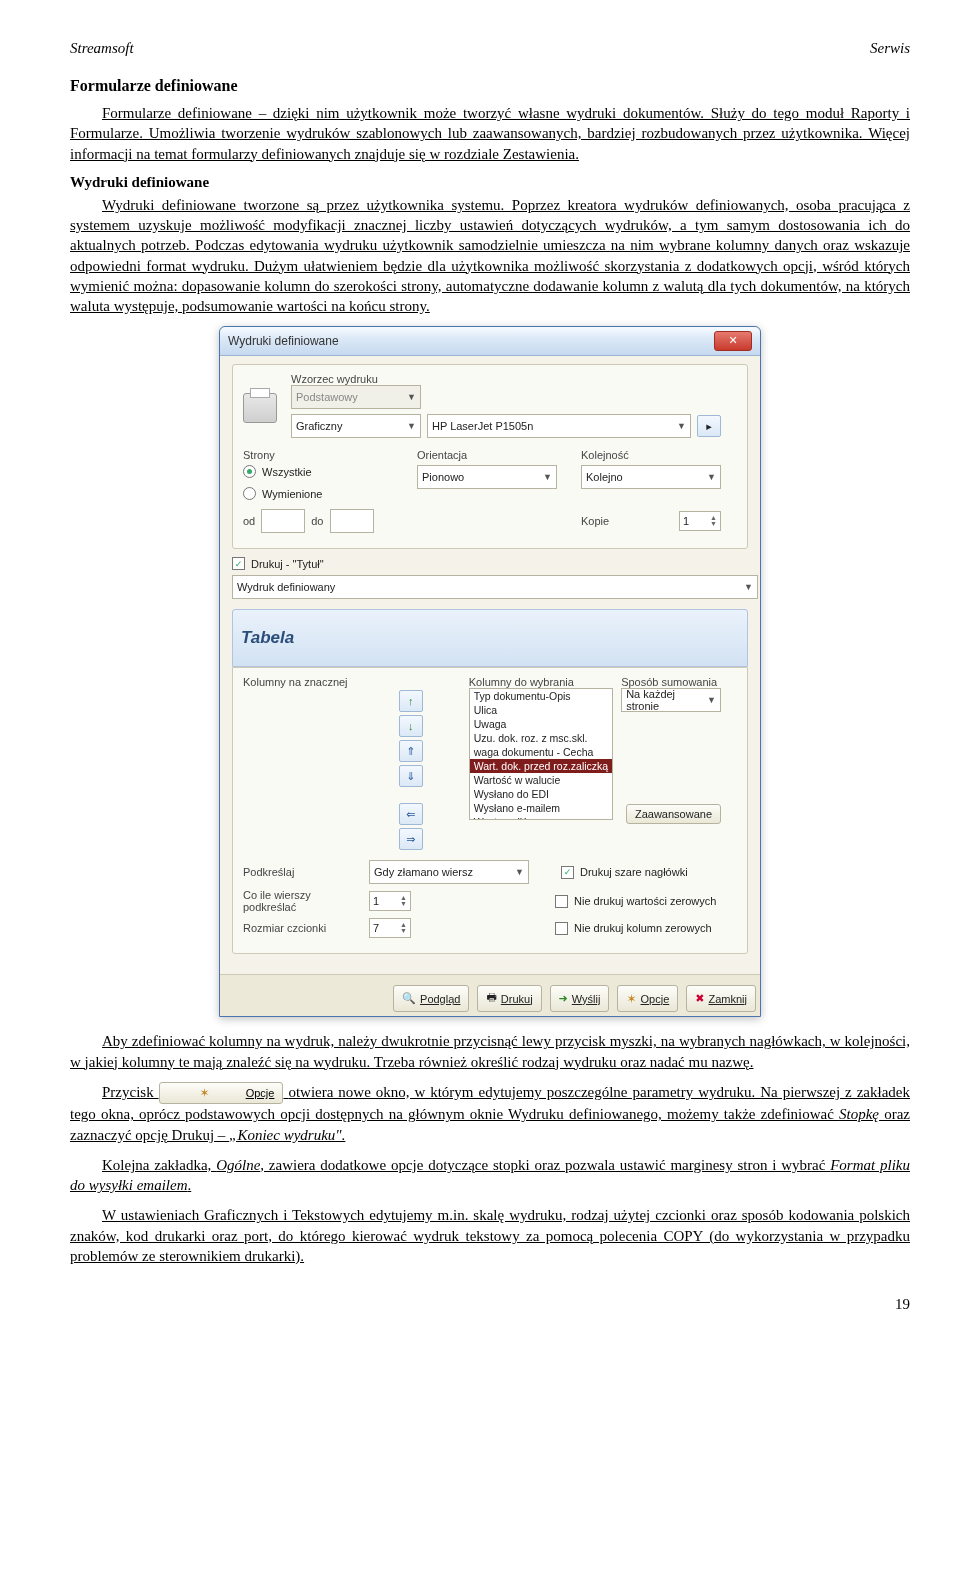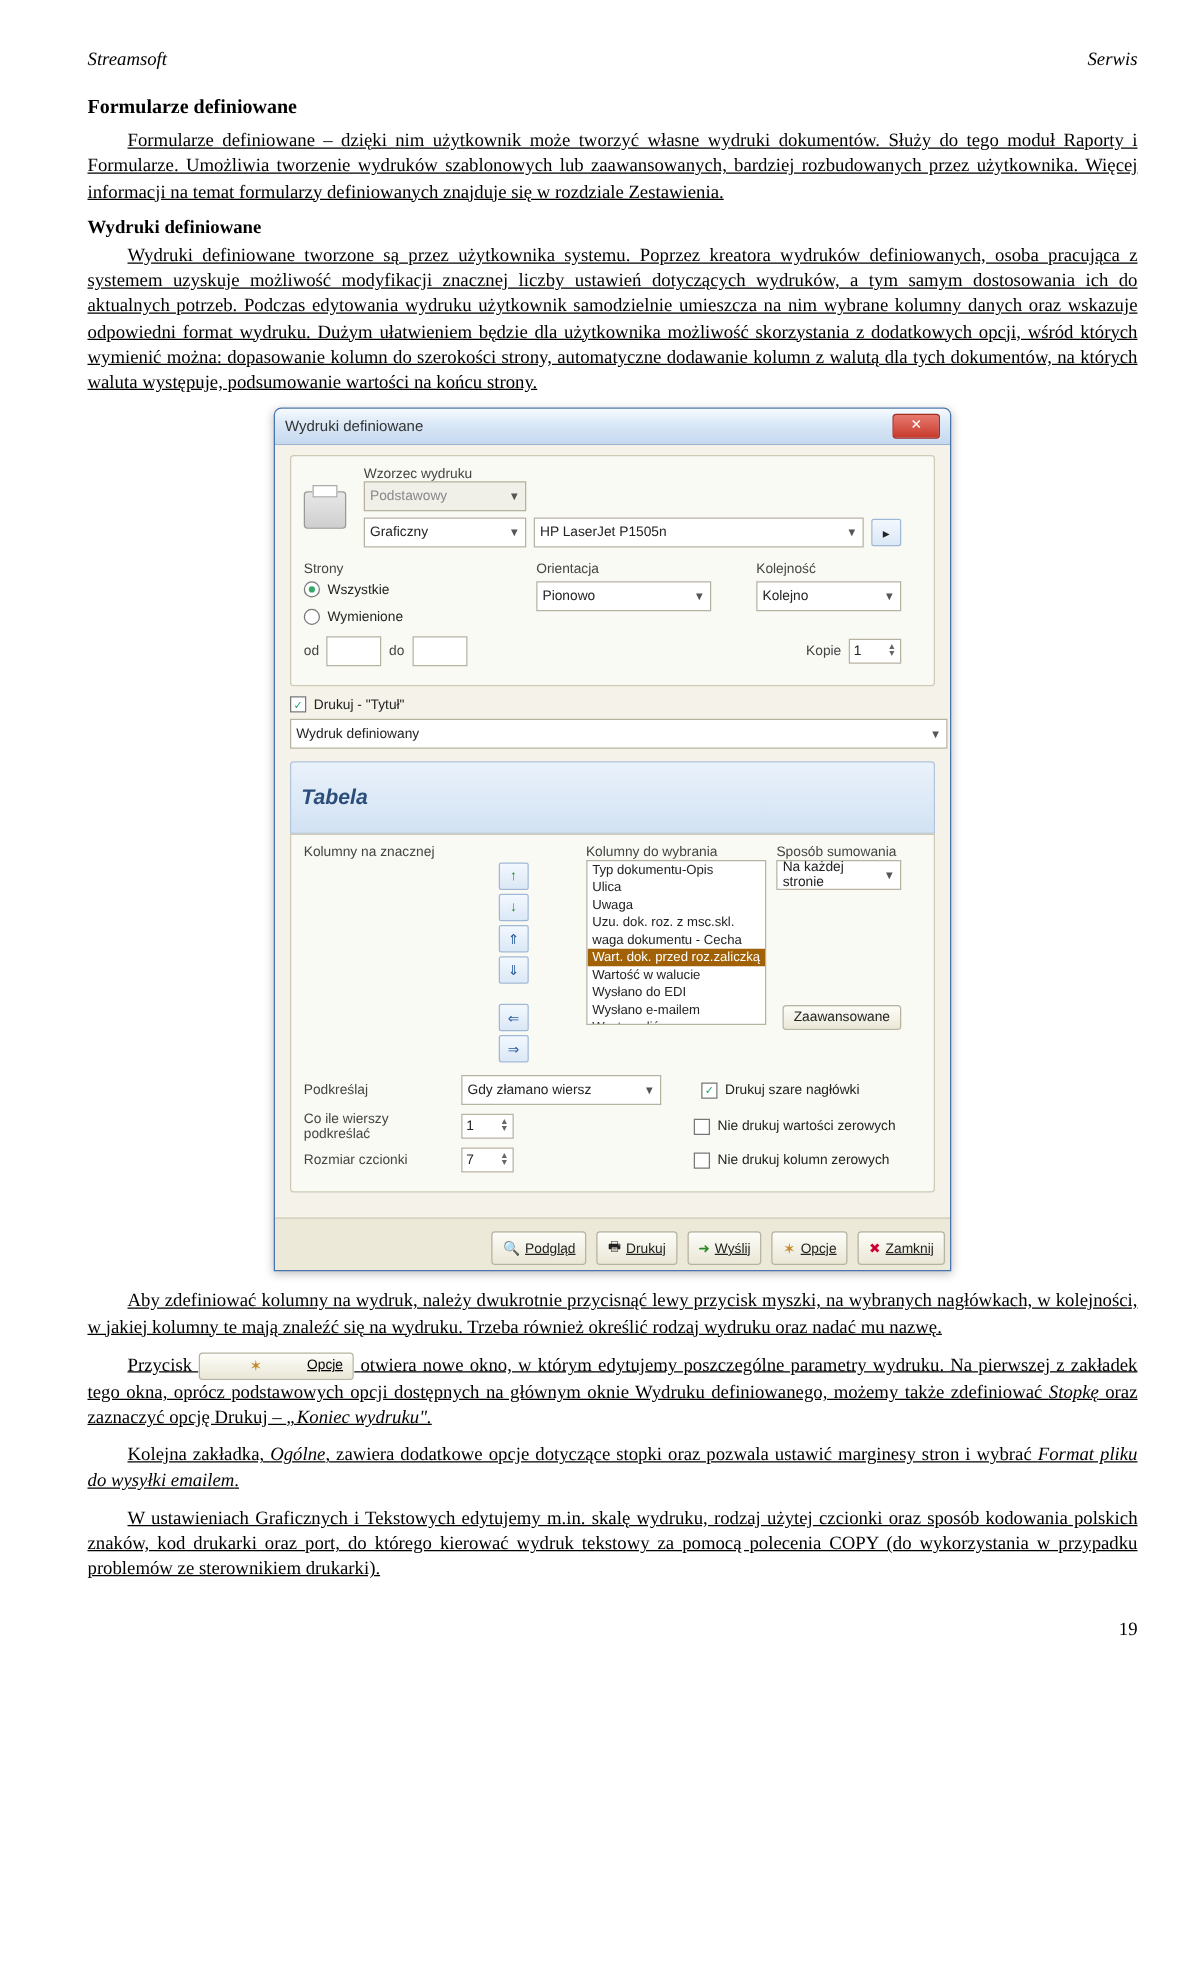--- a/index.html
+++ b/index.html
@@ -19,26 +19,26 @@
 .row { display: flex; align-items: center; gap: 6px; margin-bottom: 5px; }
 .lbl { color: #444; }
 .combo, .txtinput { border: 1px solid #b7b3a1; background: #fff; padding: 2px 4px; height: 18px; font-size: 11px; display: flex; align-items: center; justify-content: space-between; }
 .combo.disabled { background: #f0efe8; color: #888; gap: 34px; }
 .combo .arrow { font-size: 9px; color: #555; }
 .printericon { width: 32px; height: 28px; background: linear-gradient(#e8e8e8,#cfcfcf); border: 1px solid #999; border-radius: 3px; margin-right: 8px; position: relative; }
 .printericon::before { content: ''; position: absolute; top: -6px; left: 6px; width: 18px; height: 8px; background: #fff; border: 1px solid #aaa; }
 .radio { width: 11px; height: 11px; border: 1px solid #777; border-radius: 50%; display: inline-flex; align-items: center; justify-content: center; background: #fff; }
 .radio.checked::after { content: ''; width: 5px; height: 5px; background: #3a6; border-radius: 50%; }
 .check { width: 11px; height: 11px; border: 1px solid #777; background: #fff; display: inline-flex; align-items: center; justify-content: center; font-size: 9px; color: #2a6; }
-.stronybox { display: flex; gap: 36px; }
+.stronybox { display: flex; gap: 24px; }
 .stronycol { display: flex; flex-direction: column; gap: 4px; }
 .tabela-head { background: linear-gradient(#eaf2fb,#d2e2f3); border: 1px solid #b0c4de; border-radius: 3px 3px 0 0; padding: 18px 8px; color: #2a4d7a; font-weight: bold; font-size: 17px; font-style: italic; }
 .listbox { border: 1px solid #b7b3a1; background: #fff; height: 130px; overflow: hidden; font-size: 10.5px; }
 .listbox .item { padding: 1px 4px; white-space: nowrap; }
-.listbox .item.sel { background: #a16207; color: #fff; }
+.listbox .item.sel { background: #7f1d1d; color: #fff; }
 .listbox .headrow { background: linear-gradient(#f6f6f0,#e6e4d4); border-bottom: 1px solid #ccc8b4; padding: 1px 4px; font-size: 10px; }
 .movebtns { display: flex; flex-direction: column; gap: 3px; align-items: center; justify-content: flex-start; padding-top: 14px; }
 .movebtn { width: 22px; height: 20px; border: 1px solid #9fb8d6; background: linear-gradient(#f3f8fe,#dbe8f6); border-radius: 2px; display: flex; align-items: center; justify-content: center; font-size: 11px; }
 .movebtn.green { color: #2a8a2a; }
 .movebtn.blue { color: #2a5aa0; }
 .btn { border: 1px solid #b7b3a1; background: linear-gradient(#fdfdf9,#eae7d6); padding: 3px 8px; border-radius: 3px; display: inline-flex; align-items: center; gap: 4px; font-size: 11px; }
 .btnrow { display: flex; justify-content: flex-end; gap: 8px; padding: 10px 4px 4px 4px; background: #ece9d8; border-top: 1px solid #cfcab6; }
 .cols3 { display: flex; gap: 8px; }
 .cols3 > div { flex: 1; }
 .spinner { width: 34px; border: 1px solid #b7b3a1; background: #fff; height: 18px; display: flex; align-items: center; padding: 0 3px; justify-content: space-between; font-size: 11px; }
@@ -116,21 +116,21 @@
                 <span>Pionowo</span>
                 <span class="arrow">▼</span>
               </div>
         </div>
         <div class="stronycol" style="flex:1">
           <div class="lbl">Kolejność</div>
           <div class="combo">
                 <span>Kolejno</span>
                 <span class="arrow">▼</span>
               </div>
-          <div class="row" style="justify-content:flex-end;margin-top:18px">
+          <div class="row" style="justify-content:space-between;margin-top:18px">
             <span class="lbl">Kopie</span>
             <div class="spinner">
                   <span>1</span>
                   <span class="arrows">▲<br>▼</span>
                 </div>
           </div>
         </div>
       </div>
     </div>
 

